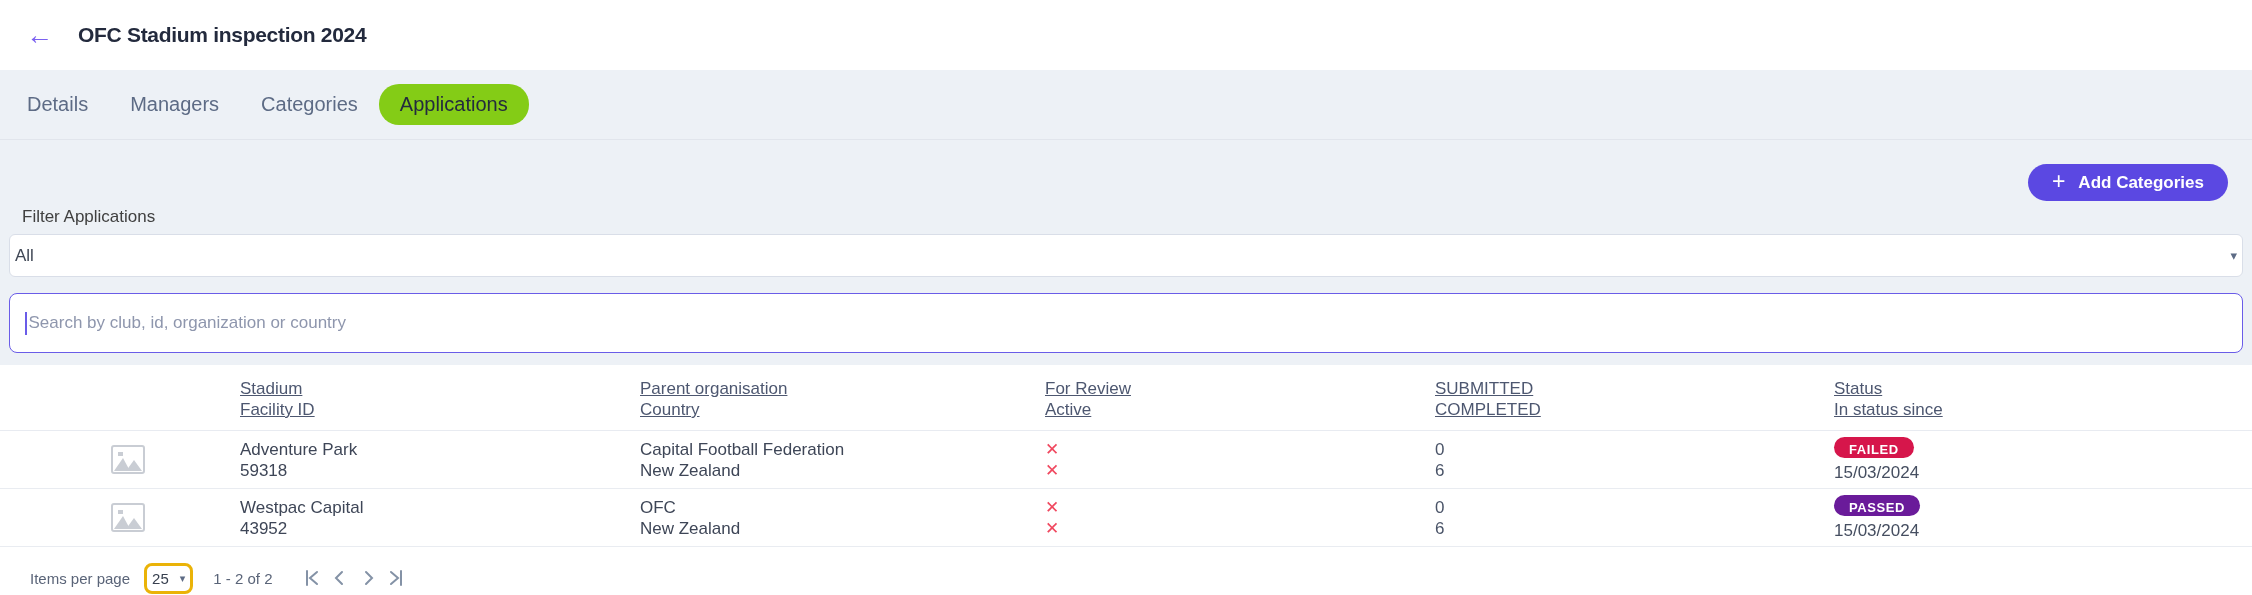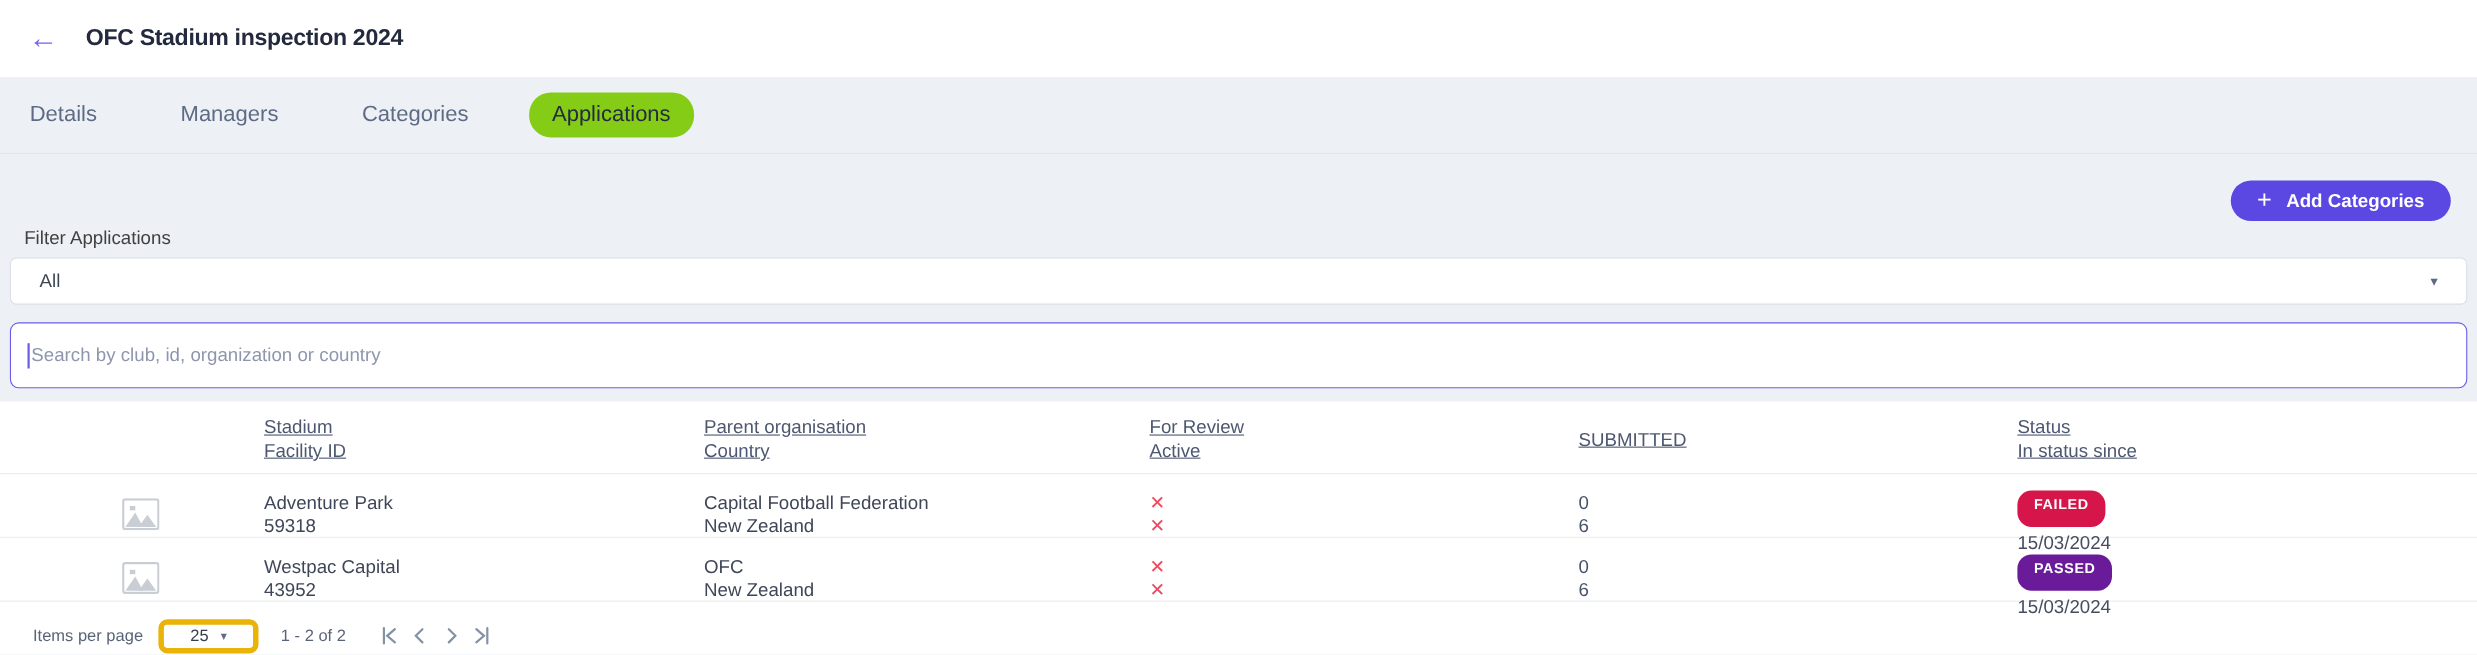--- a/index.html
+++ b/index.html
@@ -19,42 +19,42 @@
     color:#7b61f0; font-size:27px; line-height:1; cursor:pointer;
     width:40px; flex:0 0 auto;
   }
   .page-title {
     font-size:21px; font-weight:700; color:#232a3d; letter-spacing:-0.3px;
     margin-left:12px;
   }
   
   .tabbar {
     height:70px; border-bottom:1px solid #e1e5ec;
-    display:flex; align-items:center; padding-left:6px;gap:34px;
+    display:flex; align-items:center; padding-left:6px;
   }
   .tab {
     font-size:20px; color:#5d6b85; padding:9px 21px; border-radius:20px;
     cursor:pointer; white-space:nowrap;
   }
   .tab.active { background:#84cc16; color:#242b3e; font-weight:500; }
   
   .toolbar {
     display:flex; justify-content:flex-end; padding:24px 24px 0 24px; height:62px;
   }
   .btn-primary {
     height:37px; border:none; border-radius:19px; background:#5b48e2;
     color:#ffffff; font-family:inherit; font-size:17px; font-weight:700;
     display:flex; align-items:center; gap:13px; padding:0 24px; cursor:pointer;
   }
   .btn-primary .plus { font-size:23px; font-weight:400; line-height:1; margin-top:-2px; }
   
   .filter-label { margin:5px 0 7px 22px; font-size:17px; color:#404040; }
   .select-box {
     margin:0 9px; height:43px; background:#ffffff; border:1px solid #d9dee8;
-    border-radius:6px; display:flex; align-items:center; padding:0 26px;
+    border-radius:6px; display:flex; align-items:center; padding:0 5px;
     font-size:17px; color:#3f4755; cursor:pointer;
   }
   .select-caret { margin-left:auto; color:#5d6b85; font-size:13px; }
   .search-box {
     margin:16px 9px 0 9px; height:60px; background:#ffffff;
     border:1.5px solid #6a5ce8; border-radius:8px;
     display:flex; align-items:center; padding:0 15px;
   }
   .text-caret { width:1.5px; height:23px; background:#6a5ce8; margin-right:2px; }
   .search-box input {
@@ -71,31 +71,31 @@
   }
   .thead { border-bottom:1px solid #e8ebf1; padding:13px 0 10px 0; }
   .thead .cell div { font-size:17px; line-height:21px; color:#4d5770; font-weight:500;text-decoration:underline; }
   .tbody-row { height:58px; border-bottom:1px solid #e9ecf1; }
   .cell-line { font-size:17px; line-height:21px; color:#3e4657; }
   .thumb-wrap { padding-left:111px; display:flex; align-items:center; }
   .x-cell { font-size:17px; line-height:21px; color:#f0485f; }
   .num-cell { font-size:17px; line-height:21px; color:#4a5468; }
   .badge {
     display:inline-block; color:#ffffff; font-size:13px; font-weight:700;
-    letter-spacing:0.6px; padding:6px 15px 14px; border-radius:13px; line-height:1;margin-top:15px;
+    letter-spacing:0.6px; padding:6px 15px 2px; border-radius:13px; line-height:1;
   }
   .status-date { font-size:17px; color:#454e60; margin-top:5px; }
   
   .pagination {
     height:62px; display:flex; align-items:center; padding-left:30px;
     font-size:15px; color:#5a6478;
   }
   .pp-select {
-    margin:0 20px 0 14px; border:5px solid #eab308; border-radius:8px;
-    height:31px; display:flex; align-items:center; gap:11px; padding:0 24px;
+    margin:0 20px 0 14px; border:3px solid #eab308; border-radius:8px;
+    height:31px; display:flex; align-items:center; gap:11px; padding:0 5px;
     color:#38404f; cursor:pointer;text-align:right;
   }
   .pp-select .select-caret { font-size:11px; margin-left:0; }
   .range-label { margin-right:26px; }
   .nav-btn {
     width:28px; height:28px; display:flex; align-items:center; justify-content:center;
     cursor:pointer; background:none; border:none; padding:0;
   }
   .nav-btn svg { stroke:#8492a6; stroke-width:2; fill:none; stroke-linecap:round; }
   .bottom-strip { height:20px; }
@@ -145,20 +145,21 @@
     <div class="cell">
       <div>Parent organisation</div>
       <div>Country</div>
     </div>
     <div class="cell">
       <div>For Review</div>
       <div>Active</div>
     </div>
     <div class="cell">
       <div>SUBMITTED</div>
+      <div>COMPLETED</div>
     </div>
     <div class="cell">
       <div>Status</div>
       <div>In status since</div>
     </div>
   </div>
 
   <div class="trow tbody-row">
     <div class="thumb-wrap">
       <svg width="34" height="29" viewBox="0 0 34 29">

